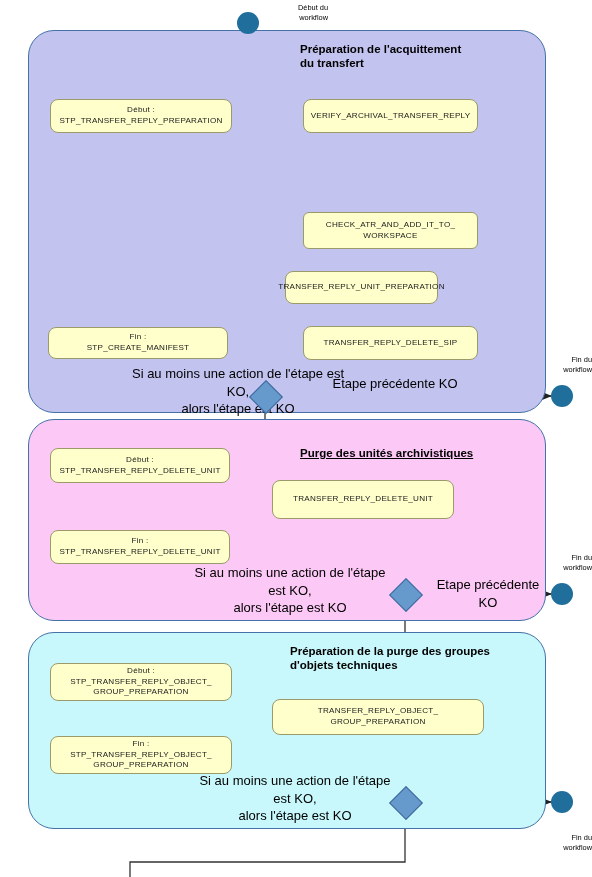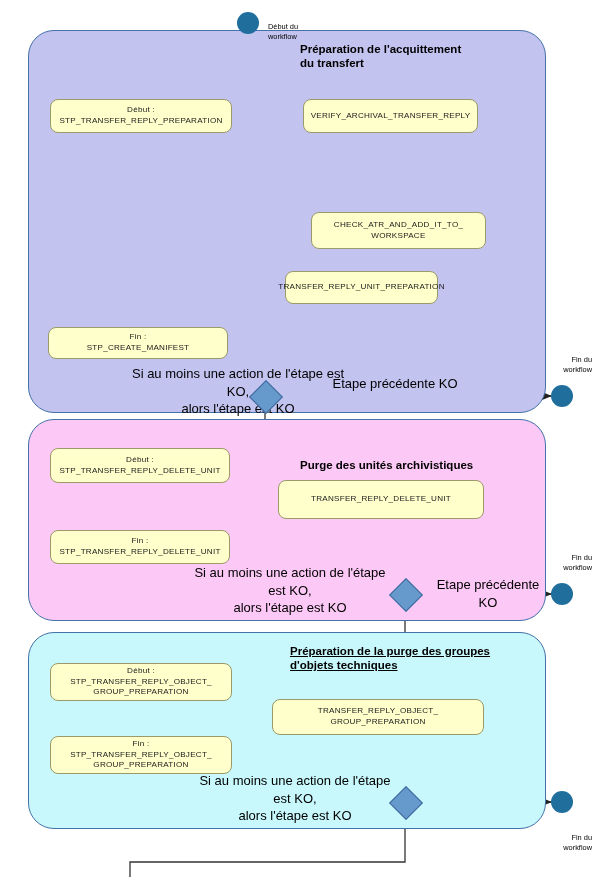--- a/index.html
+++ b/index.html
@@ -144,76 +144,77 @@
   <div class="group" style="left:28px; top:30px; width:518px; height:383px; background:#c3c3f0;"></div>
   <div class="group-title" style="left:300px; top:42px; width:230px; white-space:pre-line;">Préparation de l'acquittement
 du transfert</div>
 
   <div class="node" style="left:50px; top:99px; width:182px; height:34px;">Début :
 STP_TRANSFER_REPLY_PREPARATION</div>
 
   <div class="node" style="left:303px; top:99px; width:175px; height:34px;">VERIFY_ARCHIVAL_TRANSFER_REPLY</div>
 
 
-  <div class="node two-line" style="left:311px; top:212px; width:175px; height:37px;">CHECK_ATR_AND_ADD_IT_TO_
+  <div class="node two-line" style="left:303px; top:212px; width:175px; height:37px;border-radius:6px;">CHECK_ATR_AND_ADD_IT_TO_
 WORKSPACE</div>
 
   <div class="node" style="left:285px; top:271px; width:153px; height:33px;">TRANSFER_REPLY_UNIT_PREPARATION</div>
 
+  <div class="node" style="left:303px; top:326px; width:175px; height:34px;">TRANSFER_REPLY_DELETE_SIP</div>
 
   <div class="node" style="left:48px; top:327px; width:180px; height:32px;">Fin :
 STP_CREATE_MANIFEST</div>
 
   <div class="edge-label" style="left:128px; top:365px; width:220px;">Si au moins une action de l'étape est KO,
 alors l'étape est KO</div>
 
   <div class="edge-label" style="left:330px; top:375px; width:130px;">Etape précédente KO</div>
 
   <div class="diamond" style="left:254px; top:385px;"></div>
 
   <div class="group" style="left:28px; top:419px; width:518px; height:202px; background:#fcc8f5;"></div>
-  <div class="group-title" style="left:300px; top:458px; width:245px; white-space:pre-line;">Purge des unités archivistiques</div>
+  <div class="group-title" style="left:300px; top:446px; width:245px; white-space:pre-line;text-decoration:underline;">Purge des unités archivistiques</div>
 
   <div class="node" style="left:50px; top:448px; width:180px; height:35px;">Début :
 STP_TRANSFER_REPLY_DELETE_UNIT</div>
 
-  <div class="node" style="left:272px; top:480px; width:206px; height:39px;margin-left:6px;">TRANSFER_REPLY_DELETE_UNIT</div>
+  <div class="node" style="left:272px; top:480px; width:182px; height:39px;">TRANSFER_REPLY_DELETE_UNIT</div>
 
   <div class="node" style="left:50px; top:530px; width:180px; height:34px;">Fin :
 STP_TRANSFER_REPLY_DELETE_UNIT</div>
 
   <div class="edge-label" style="left:190px; top:564px; width:200px;">Si au moins une action de l'étape est KO,
 alors l'étape est KO</div>
 
   <div class="edge-label" style="left:433px; top:576px; width:110px;">Etape précédente KO</div>
 
   <div class="diamond" style="left:394px; top:583px;"></div>
 
   <div class="group" style="left:28px; top:632px; width:518px; height:197px; background:#c8f8fb;"></div>
-  <div class="group-title" style="left:290px; top:644px; width:250px; white-space:pre-line;text-decoration:underline;">Préparation de la purge des groupes
+  <div class="group-title" style="left:290px; top:644px; width:250px; white-space:pre-line;">Préparation de la purge des groupes
 d'objets techniques</div>
 
   <div class="node" style="left:50px; top:663px; width:182px; height:38px;">Début :
 STP_TRANSFER_REPLY_OBJECT_
 GROUP_PREPARATION</div>
 
   <div class="node" style="left:272px; top:699px; width:212px; height:36px;">TRANSFER_REPLY_OBJECT_
 GROUP_PREPARATION</div>
 
   <div class="node" style="left:50px; top:736px; width:182px; height:38px;">Fin :
 STP_TRANSFER_REPLY_OBJECT_
 GROUP_PREPARATION</div>
 
   <div class="edge-label" style="left:195px; top:772px; width:200px;">Si au moins une action de l'étape est KO,
 alors l'étape est KO</div>
 
   <div class="diamond" style="left:394px; top:791px;"></div>
 
   <div class="terminal" style="left:237px; top:12px;"></div>
-  <div class="terminal-label" style="left:268px; top:22px; width:60px; text-align:left;">Début du
+  <div class="terminal-label" style="left:268px; top:3px; width:60px; text-align:right;">Début du
 workflow</div>
 
   <div class="terminal" style="left:551px; top:385px;"></div>
   <div class="terminal-label" style="left:532px; top:355px; width:60px;">Fin du
 workflow</div>
 
   <div class="terminal" style="left:551px; top:583px;"></div>
   <div class="terminal-label" style="left:532px; top:553px; width:60px;">Fin du
 workflow</div>
 

